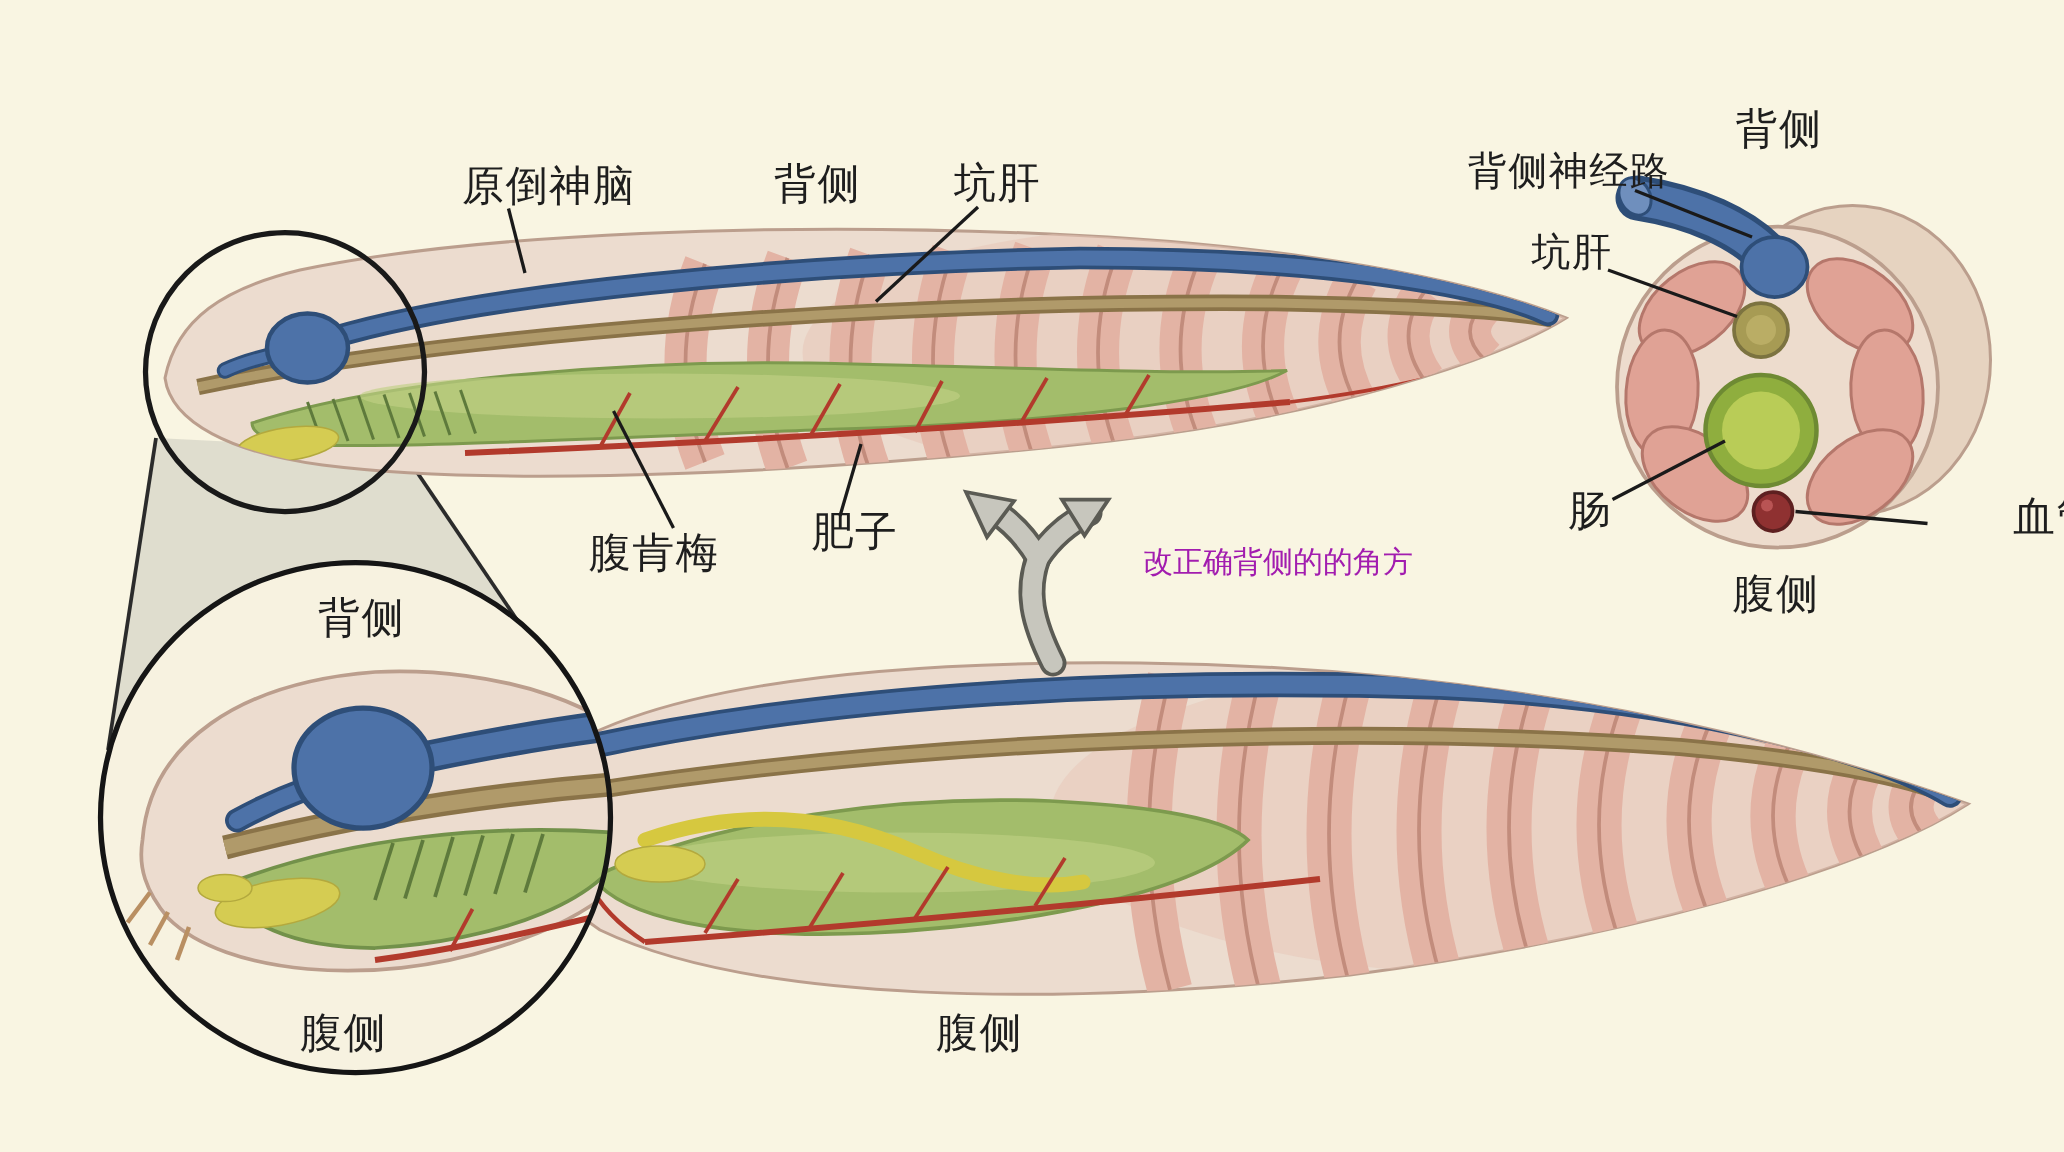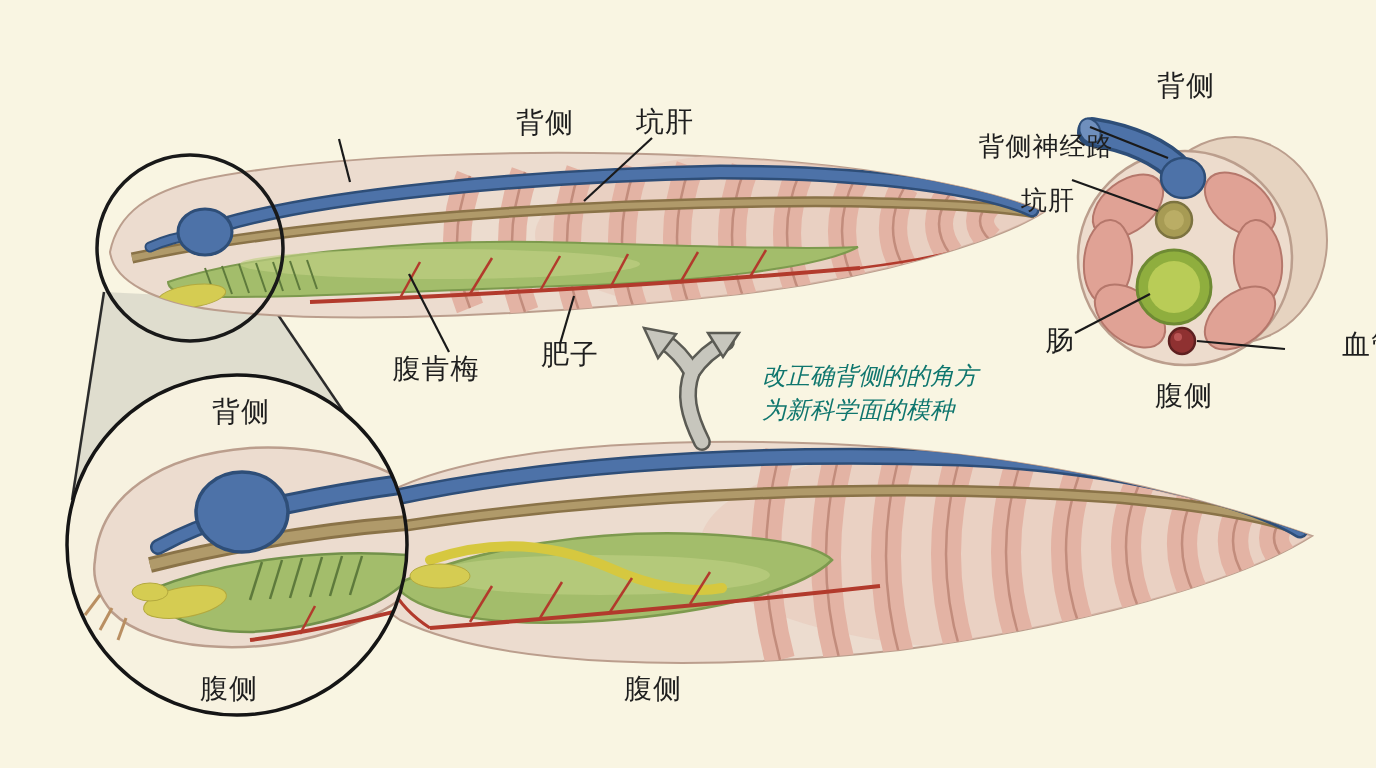--- a/index.html
+++ b/index.html
@@ -13,29 +13,28 @@
   .art{position:absolute;left:0;top:0;width:1376px;height:768px;}
   .label{
     position:absolute;
     transform:translate(-50%,-50%);
     font-size:28px;
     font-weight:500;
     color:#1e1e1e;
     white-space:nowrap;
     letter-spacing:1px;
   }
-  .label.small{font-size:26px;margin-top:32px;}
+  .label.small{font-size:26px;}
   .annotation{
     position:absolute;
     left:762px;top:360px;
-    font-size:24px;
-    color:#0f766e;
+    font-size:20px;
+    color:#a21caf;
     line-height:1.4;
     white-space:nowrap;
-    font-style:italic;
   }
 </style>
 </head>
 <body>
 
 <div class="stage">
 
   <svg class="art" viewBox="0 0 1376 768" xmlns="http://www.w3.org/2000/svg">
     <defs>
       <clipPath id="clipTopBody">
@@ -261,32 +260,32 @@
       <line x1="652" y1="138" x2="584" y2="201"></line>
       <line x1="449" y1="352" x2="409" y2="274"></line>
       <line x1="560" y1="344" x2="574" y2="296"></line>
       <line x1="1090" y1="127" x2="1168" y2="158"></line>
       <line x1="1072" y1="180" x2="1158" y2="211"></line>
       <line x1="1075" y1="333" x2="1150" y2="294"></line>
       <line x1="1285" y1="349" x2="1197" y2="341"></line>
     </g>
   </svg>
 
+  <div class="label" style="left:366px;top:124px">原倒神脑</div>
   <div class="label" style="left:545px;top:123px">背侧</div>
   <div class="label" style="left:665px;top:122px">坑肝</div>
   <div class="label" style="left:436px;top:369px">腹肯梅</div>
   <div class="label" style="left:570px;top:355px">肥子</div>
 
   <div class="annotation">
     <div></div>
   </div>
 
   <div class="annotation">
     <div>改正确背侧的的角方</div>
-    <div>为新科学面的模种</div>
   </div>
 
   <div class="label small" style="left:1046px;top:114px">背侧神经路</div>
   <div class="label" style="left:1186px;top:86px">背侧</div>
   <div class="label small" style="left:1048px;top:168px">坑肝</div>
   <div class="label" style="left:1060px;top:341px">肠</div>
   <div class="label" style="left:1371px;top:345px">血管</div>
   <div class="label" style="left:1184px;top:396px">腹侧</div>
 
   <div class="label" style="left:241px;top:412px">背侧</div>

